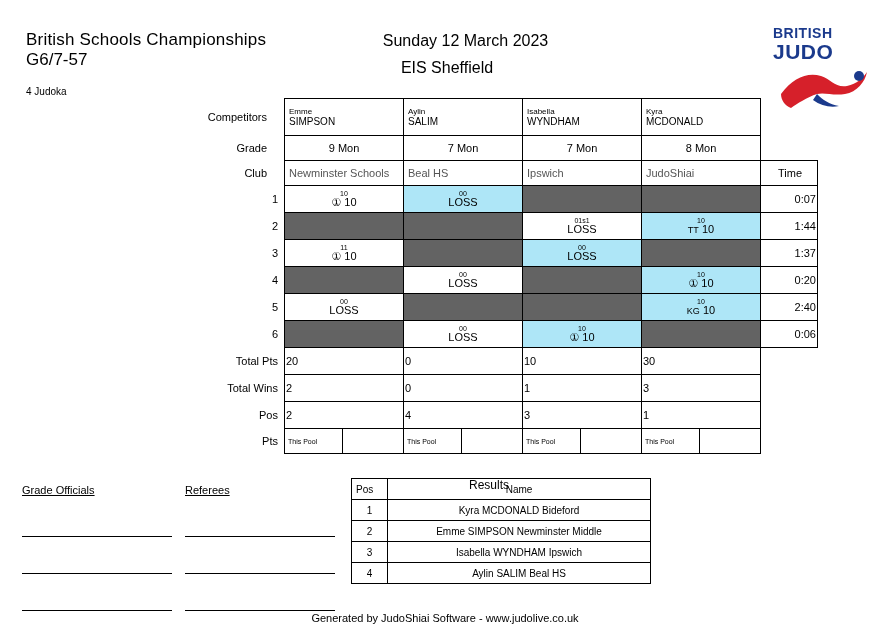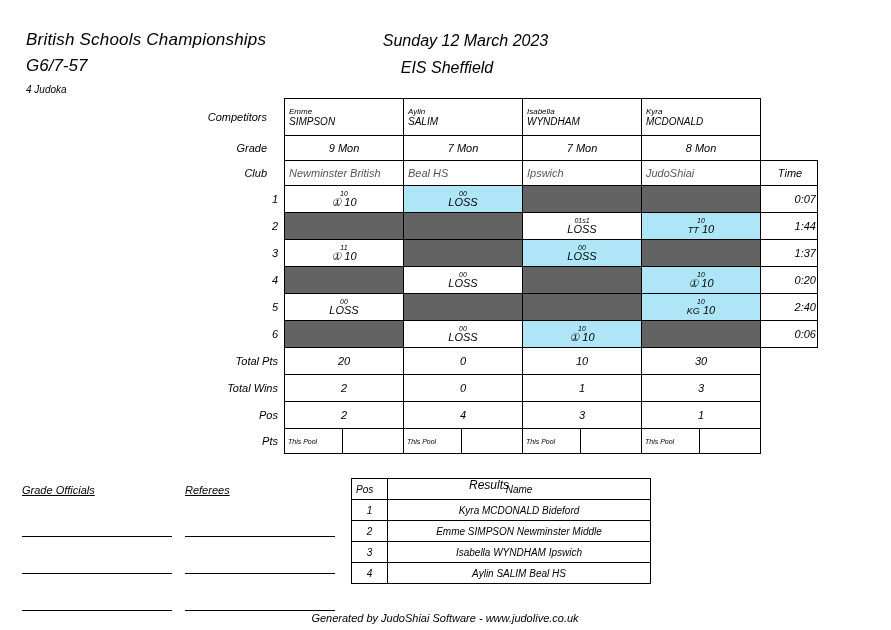--- a/index.html
+++ b/index.html
@@ -4,27 +4,27 @@
 <style>
   html,body{margin:0;padding:0;}
   body{
     width:891px;height:630px;
     background:#ffffff;
     font-family:"Liberation Sans", sans-serif;
     color:#000;
     position:relative;
     overflow:hidden;
   }
-  .page{position:relative;width:891px;height:630px;font-style:italic;}
+  .page{position:relative;width:891px;height:630px;}
 
   
   .hdr-left{position:absolute;left:26px;top:30px;}
   .hdr-title{font-size:17px;letter-spacing:.2px;}
-  .hdr-cat{font-size:17px;margin-top:6px;}
-  .hdr-judoka{font-size:10px;margin-top:8px;}
+  .hdr-cat{font-size:17px;}
+  .hdr-judoka{font-size:10px;margin-top:16px;}
   .hdr-mid{position:absolute;left:447px;top:32px;text-align:center;transform:translateX(-50%);}
   .hdr-date{font-size:16px;margin-left:37px;}
   .hdr-venue{font-size:16px;margin-top:9px;}
 
   
   .logo{position:absolute;right:18px;top:26px;width:100px;height:80px;}
   .logo-txt{font-family:"Liberation Sans",sans-serif;font-weight:bold;color:#1b3a8c;line-height:1.0;}
   .logo-t1{font-size:14px;letter-spacing:.5px;}
   .logo-t2{font-size:21px;letter-spacing:.5px;margin-top:1px;}
 
@@ -41,21 +41,21 @@
   .clubcell{height:22px;padding-left:4px;font-size:7px;color:#555;}
   .cell{height:24px;text-align:center;position:relative;}
   .grey{background:#636363;}
   .blue{background:#aee6f7;}
   .white{background:#fff;}
   .score-sup{font-size:7px;display:block;line-height:1;margin-bottom:-1px;}
   .score-main{font-size:11px;line-height:1.05;}
   .loss{font-size:11px;}
   .timecell{width:52px;text-align:right;padding-left:3px;font-size:10px;}
   .emptyTop{border:none !important;}
-  .totalcell{height:24px;text-align:center;font-size:11px;}
+  .totalcell{height:24px;font-size:11px;}
   .ptsbox{height:24px;padding:0;}
   .ptsbox-inner{display:flex;height:100%;}
   .ptsbox-l{flex:0 0 54px;border-right:1px solid #000;font-size:7px;display:flex;align-items:center;padding-left:3px;}
   .ptsbox-r{flex:1;}
 
   
   .sig{position:absolute;font-size:11px;}
   .sig-title{text-decoration:underline;font-size:11px;}
   .sig-line{border-bottom:1px solid #000;width:150px;height:18px;}
 
@@ -80,20 +80,31 @@
     <div class="hdr-title">British Schools Championships</div>
     <div class="hdr-cat">G6/7-57</div>
     <div class="hdr-judoka">4 Judoka</div>
   </div>
 
   <div class="hdr-mid">
     <div class="hdr-date">Sunday 12 March 2023</div>
     <div class="hdr-venue">EIS Sheffield</div>
   </div>
 
+  <div class="logo">
+    <div class="logo-txt">
+      <div class="logo-t1">BRITISH</div>
+      <div class="logo-t2">JUDO</div>
+    </div>
+    <svg width="100" height="46" viewBox="0 0 100 46" style="margin-top:2px;">
+      <path d="M8 30 C20 14, 34 8, 48 12 C58 15, 62 24, 74 22 C84 20, 90 14, 94 8 C92 18, 84 28, 72 30 C60 32, 52 28, 44 30 C34 33, 24 40, 18 44 C12 42, 8 36, 8 30 Z" fill="#d6202a"></path>
+      <path d="M44 30 C50 36, 56 40, 66 42 C58 44, 48 42, 40 36 Z" fill="#1b3a8c"></path>
+      <circle cx="86" cy="12" r="5" fill="#1b3a8c"></circle>
+    </svg>
+  </div>
 
   <div class="grid">
     <table class="pool">
       <tbody>
           <tr>
         <td class="labelcell">Competitors</td>
         <td class="compcell">
           <span class="comp-first">Emme</span>
           <span class="comp-last">SIMPSON</span>
         </td>
@@ -116,21 +127,21 @@
         <td class="labelcell">Grade</td>
         <td class="gradecell">9 Mon</td>
         <td class="gradecell">7 Mon</td>
         <td class="gradecell">7 Mon</td>
         <td class="gradecell">8 Mon</td>
         <td class="emptyTop"></td>
       </tr>
 
       <tr>
         <td class="labelcell">Club</td>
-        <td class="clubcell">Newminster British</td>
+        <td class="clubcell">Newminster Schools</td>
         <td class="clubcell">Beal HS</td>
         <td class="clubcell">Ipswich</td>
         <td class="clubcell">JudoShiai</td>
         <td class="timecell" style="text-align:center;font-size:11px;">Time</td>
       </tr>
 
       <tr>
         <td class="rowlabel">1</td>
         <td class="cell white">
           <span class="score-sup">10</span>

